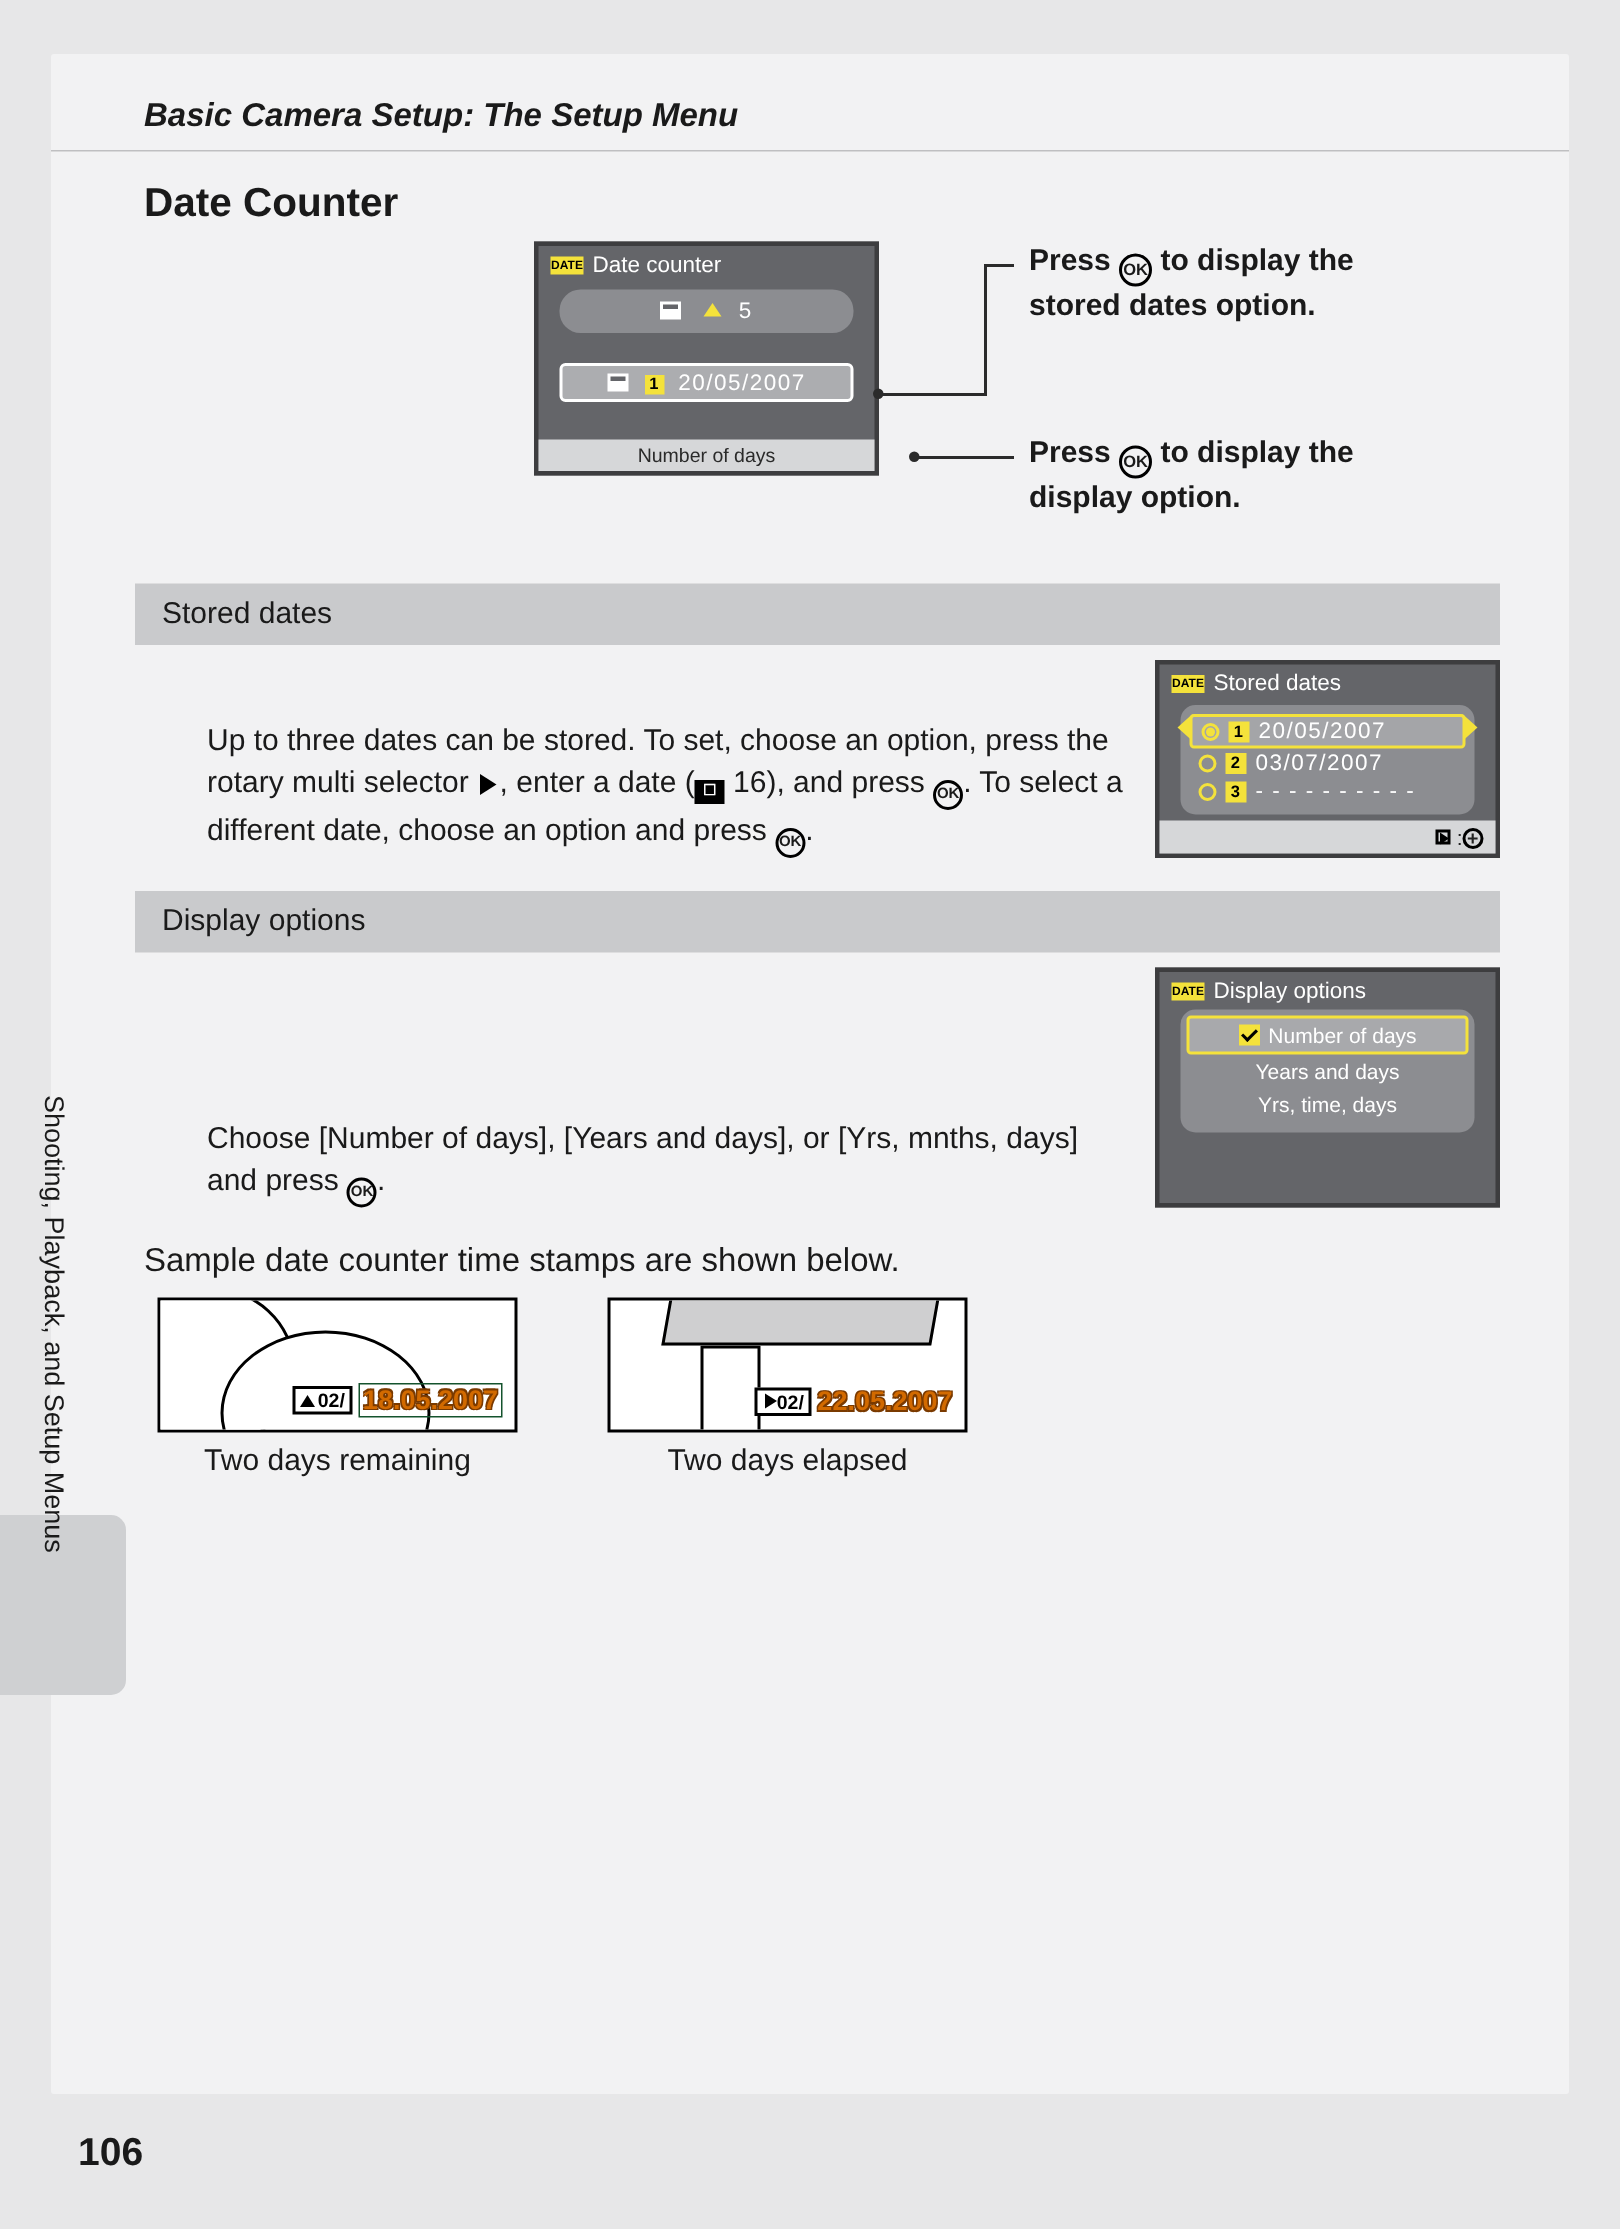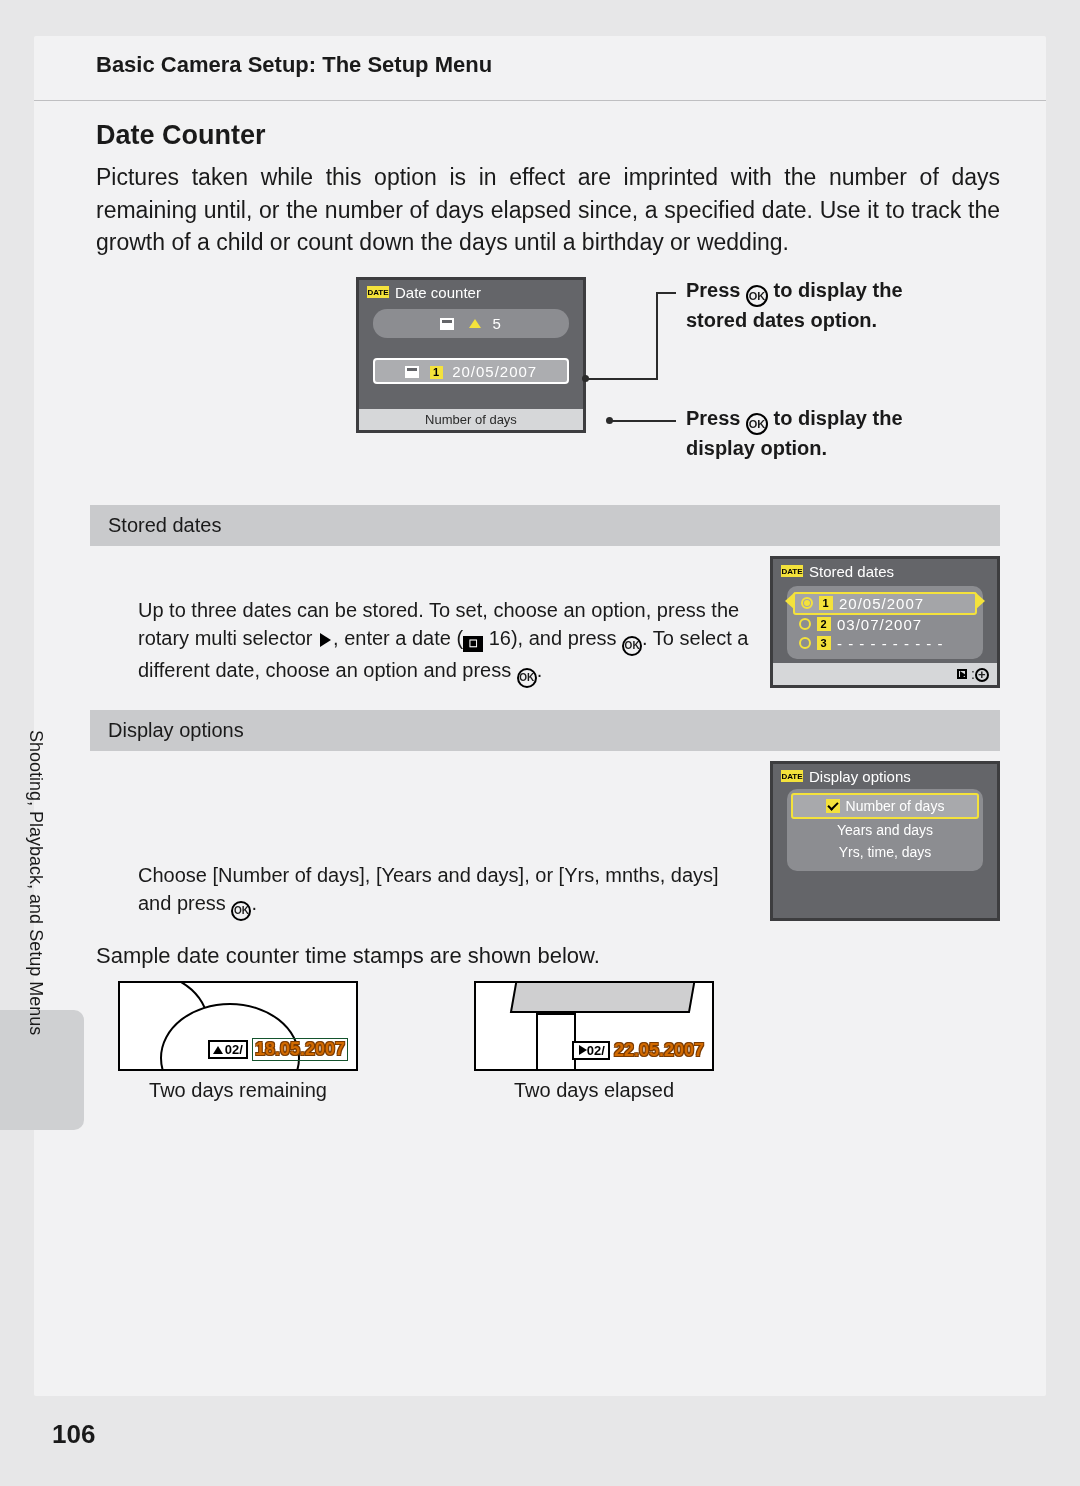--- a/index.html
+++ b/index.html
@@ -37,23 +37,24 @@
   }
   
   .sheet {
     position: absolute;
     left: 34px; right: 34px; top: 36px; bottom: 90px;
     background: var(--body-grey);
     border-radius: 2px;
   }
   .breadcrumb {
     position: absolute;
-    left: 96px; top: 52px;
+    left: 96px; top: 64px;
     font-size: 22px;
     font-weight: 600;
+    font-style: italic;
   }
   .rule {
     position: absolute;
     left: 34px; right: 34px; top: 100px;
     border-top: 1px solid #bfbfc1;
   }
   .content {
     position: absolute;
     left: 96px; right: 80px; top: 120px;
   }
@@ -207,21 +208,21 @@
   .opt-list { margin:0 14px 6px 14px; background:var(--lcd-mid); border-radius:10px; padding:4px 4px 8px 4px; }
   .opt-item { color:#fff; font-size:14px; text-align:center; padding:3px 2px; display:flex; align-items:center; justify-content:center; gap:6px;}
   .opt-item.sel { background:#a8a9ac; border:2px solid var(--lcd-yellow); border-radius:3px; }
   .check { width:14px;height:14px;background:var(--lcd-yellow);position:relative;flex:none;}
   .check::after{content:"";position:absolute;left:2px;top:3px;width:8px;height:4px;border-left:2px solid #000;border-bottom:2px solid #000;transform:rotate(-45deg);}
   .lcd-mini.h180 { height:160px; }
   .lcd-mini.h180 .pad { height:34px; }
 
   
   .samples-text { font-size:22px; margin: 6px 0 12px 0; }
-  .samples { display:flex; gap:116px; margin-left:22px;}
+  .samples { display:flex; gap:60px; margin-left:9px;}
   .sample-col { text-align:center; }
   .thumb {
     width:240px; height:90px; border:2px solid #000; position:relative; overflow:hidden;
     background:#fff;
   }
   .thumb .bg1, .thumb .bg2 {
     position:absolute; background:#bcbdbe;
   }
   .thumb.a .bg1{ left:-30px; top:-10px; width:120px; height:110px; border-radius:50%; border:2px solid #000; background:#fff;}
   .thumb.a .bg2{ left:40px; top:20px; width:140px; height:110px; border-radius:50%; border:2px solid #000; background:#fff;}
@@ -271,21 +272,20 @@
 
 <div class="page">
   <div class="gutter-col"></div>
   <div class="sheet"></div>
 
   <div class="breadcrumb">Basic Camera Setup: The Setup Menu</div>
   <div class="rule"></div>
 
   <div class="content">
     <div class="h1">Date Counter</div>
-    <div class="body-text">Pictures taken while this option is in effect are imprinted with the number of days remaining until, or the number of days elapsed since, a specified date. Use it to track the growth of a child or count down the days until a birthday or wedding.</div>
 
     <div class="lcd-wrap">
       <div class="lcd">
         <div class="title-row">
           <span class="ico-date">DATE</span>
           <span>Date counter</span>
         </div>
         <div class="mid-band">
           <span class="ico-cal"></span>
           <span class="up-tri"></span>

